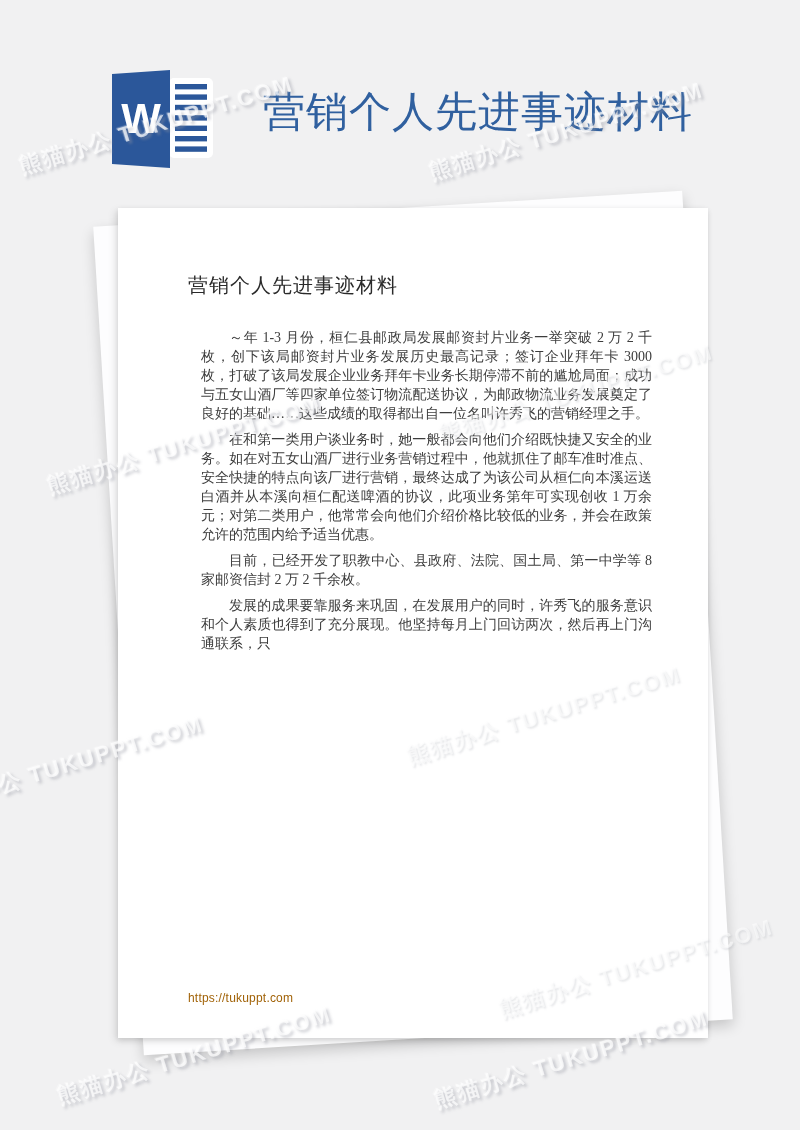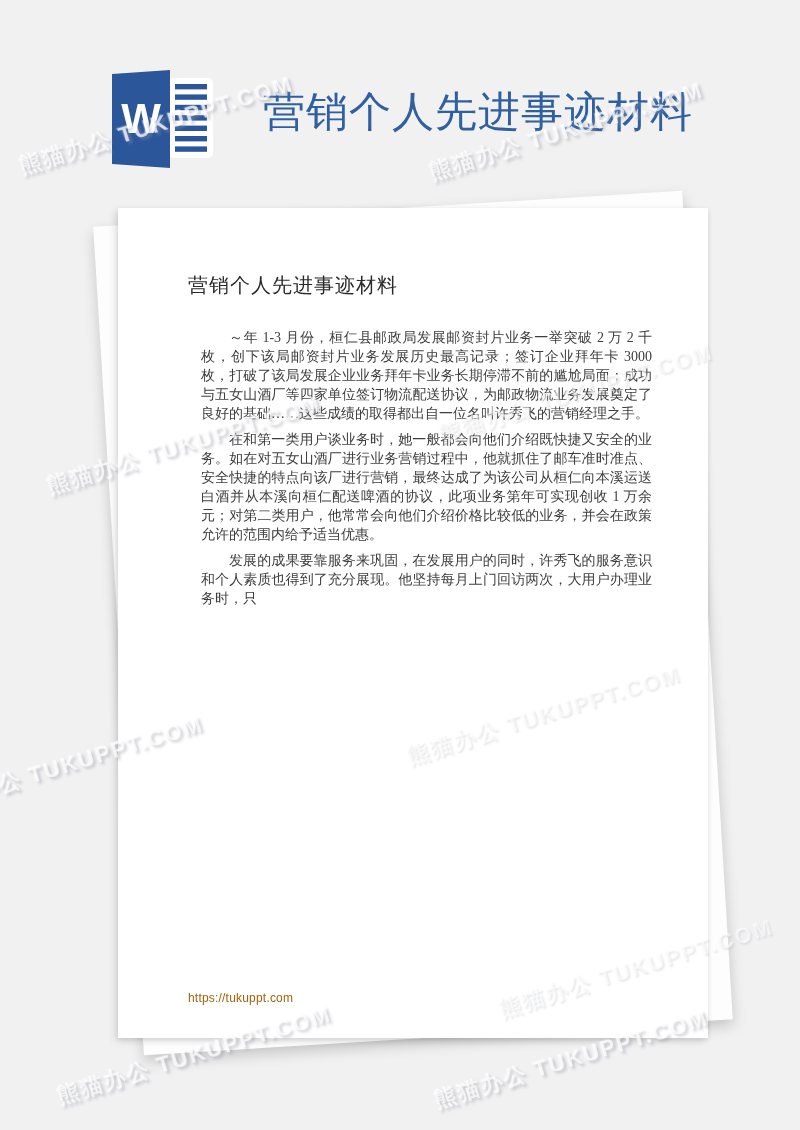--- a/index.html
+++ b/index.html
@@ -94,21 +94,22 @@
 </div>
 
 <div class="stack">
   <div class="page page-back"></div>
 
   <div class="page page-front">
     <h2 class="doc-title">营销个人先进事迹材料</h2>
     <div class="doc-body">
       <p>～年 1-3 月份，桓仁县邮政局发展邮资封片业务一举突破 2 万 2 千枚，创下该局邮资封片业务发展历史最高记录；签订企业拜年卡 3000 枚，打破了该局发展企业业务拜年卡业务长期停滞不前的尴尬局面；成功与五女山酒厂等四家单位签订物流配送协议，为邮政物流业务发展奠定了良好的基础……这些成绩的取得都出自一位名叫许秀飞的营销经理之手。</p>
       <p>在和第一类用户谈业务时，她一般都会向他们介绍既快捷又安全的业务。如在对五女山酒厂进行业务营销过程中，他就抓住了邮车准时准点、安全快捷的特点向该厂进行营销，最终达成了为该公司从桓仁向本溪运送白酒并从本溪向桓仁配送啤酒的协议，此项业务第年可实现创收 1 万余元；对第二类用户，他常常会向他们介绍价格比较低的业务，并会在政策允许的范围内给予适当优惠。</p>
-      <p>发展的成果要靠服务来巩固，在发展用户的同时，许秀飞的服务意识和个人素质也得到了充分展现。他坚持每月上门回访两次，大用户办理业务时，只</p>
+      <p>目前，已经开发了职教中心、县政府、法院、国土局、第一中学等 8 家邮资信封 2 万 2 千余枚。</p>
+      <p>发展的成果要靠服务来巩固，在发展用户的同时，许秀飞的服务意识和个人素质也得到了充分展现。他坚持每月上门回访两次，然后再上门沟通联系，只</p>
     </div>
     <div class="doc-footer">https://tukuppt.com</div>
   </div>
 </div>
 
 <span class="wm wm1">熊猫办公 TUKUPPT.COM</span>
 <span class="wm wm2">熊猫办公 TUKUPPT.COM</span>
 <span class="wm wm3">熊猫办公 TUKUPPT.COM</span>
 <span class="wm wm4 wm-on-page">熊猫办公 TUKUPPT.COM</span>
 <span class="wm wm5 wm-on-page">熊猫办公 TUKUPPT.COM</span>

